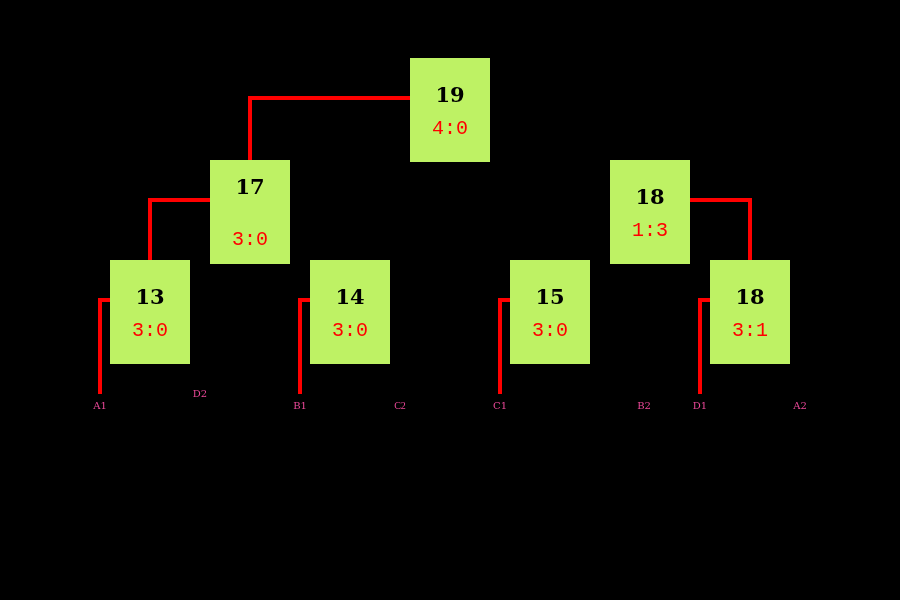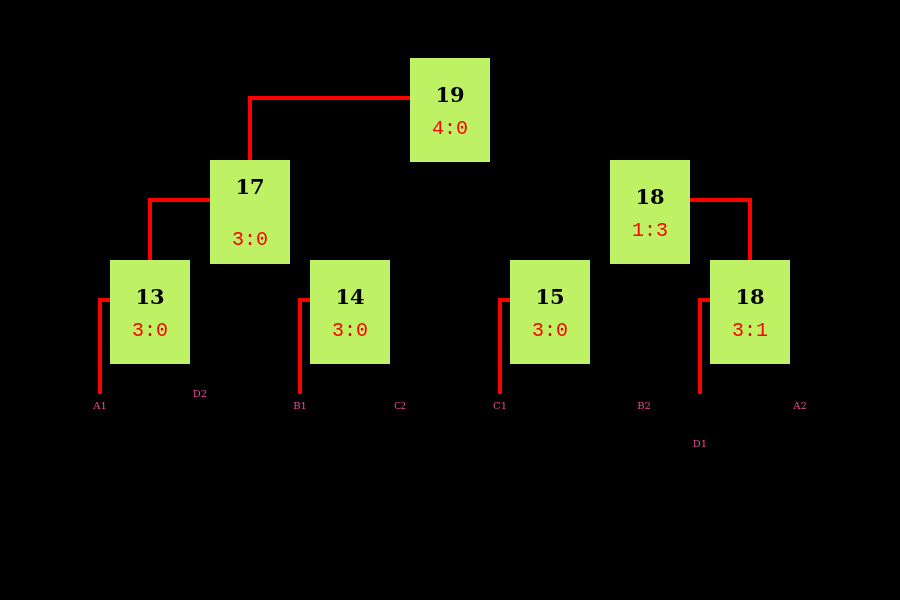--- a/index.html
+++ b/index.html
@@ -104,17 +104,17 @@
         <div class="match-score">3:1</div>
       </div>
     </div>
   <div id="seeds">
       <div class="seed-label" style="left: 100px; top: 401px;">A1</div>
       <div class="seed-label" style="left: 200px; top: 389px;">D2</div>
       <div class="seed-label" style="left: 300px; top: 401px;">B1</div>
       <div class="seed-label" style="left: 400px; top: 401px; font-family: Liberation Serif, serif;">C2</div>
       <div class="seed-label" style="left: 500px; top: 401px;">C1</div>
       <div class="seed-label" style="left: 600px; top: 401px; margin-left: 44px;">B2</div>
-      <div class="seed-label" style="left: 700px; top: 401px; margin-top: 38px;">D1</div>
+      <div class="seed-label" style="left: 700px; top: 401px;">D1</div>
       <div class="seed-label" style="left: 800px; top: 401px;">A2</div>
     </div>
 
 </div>
 
 </body></html>

